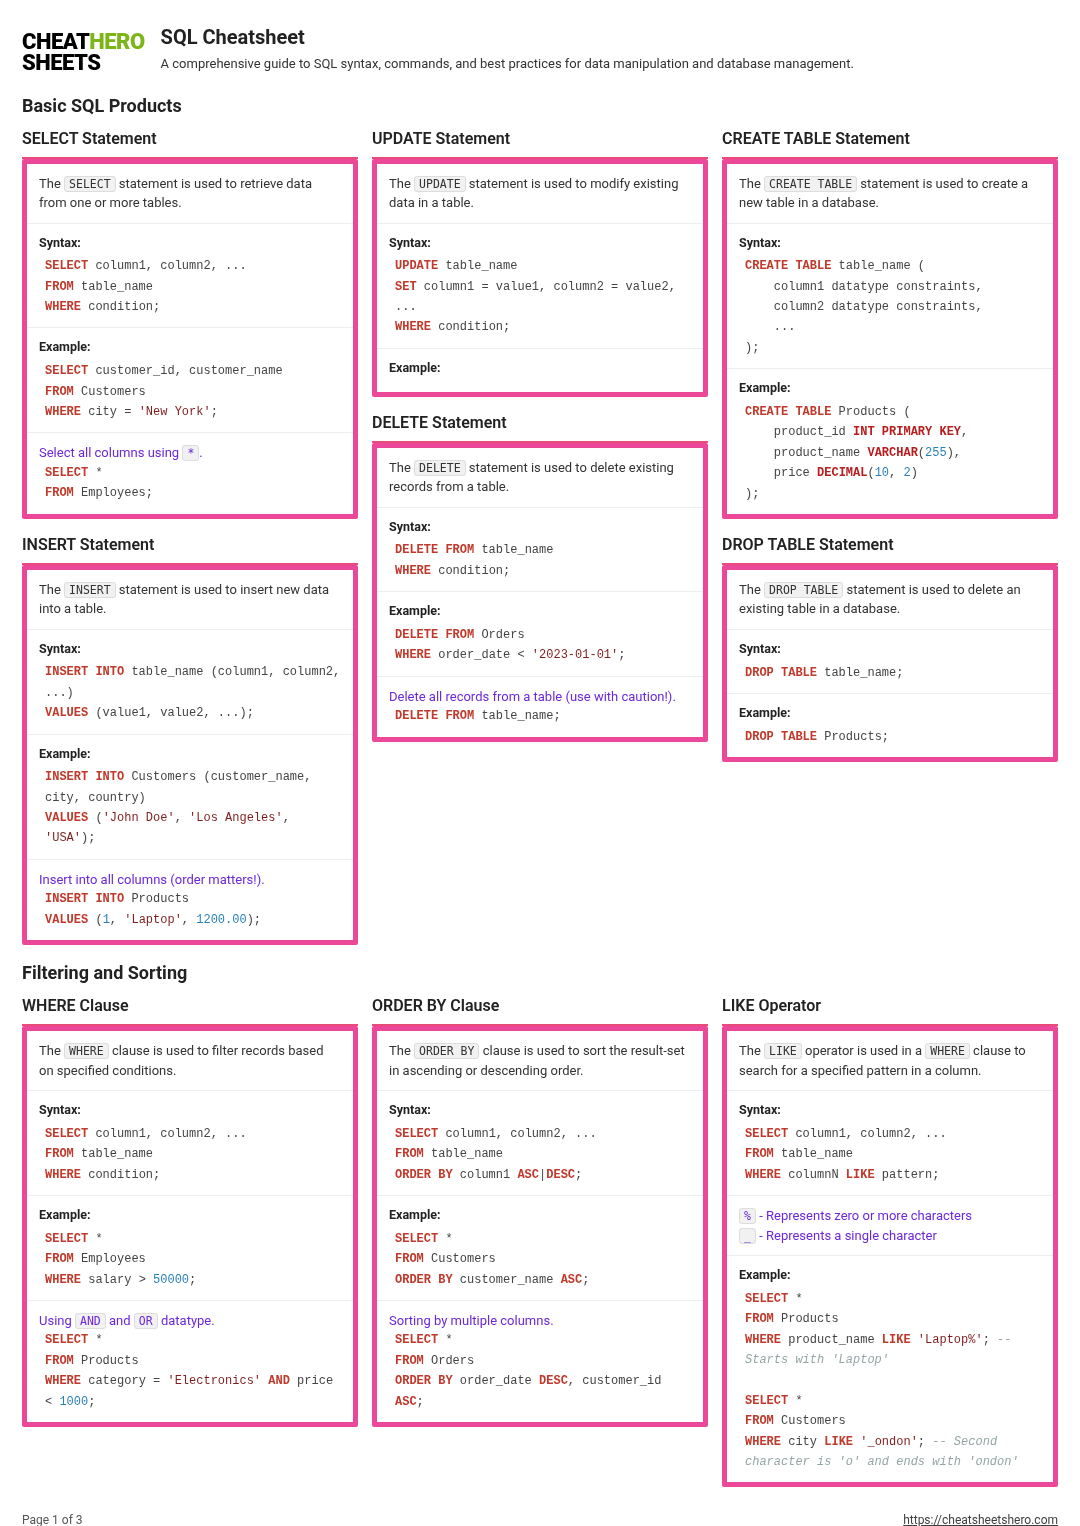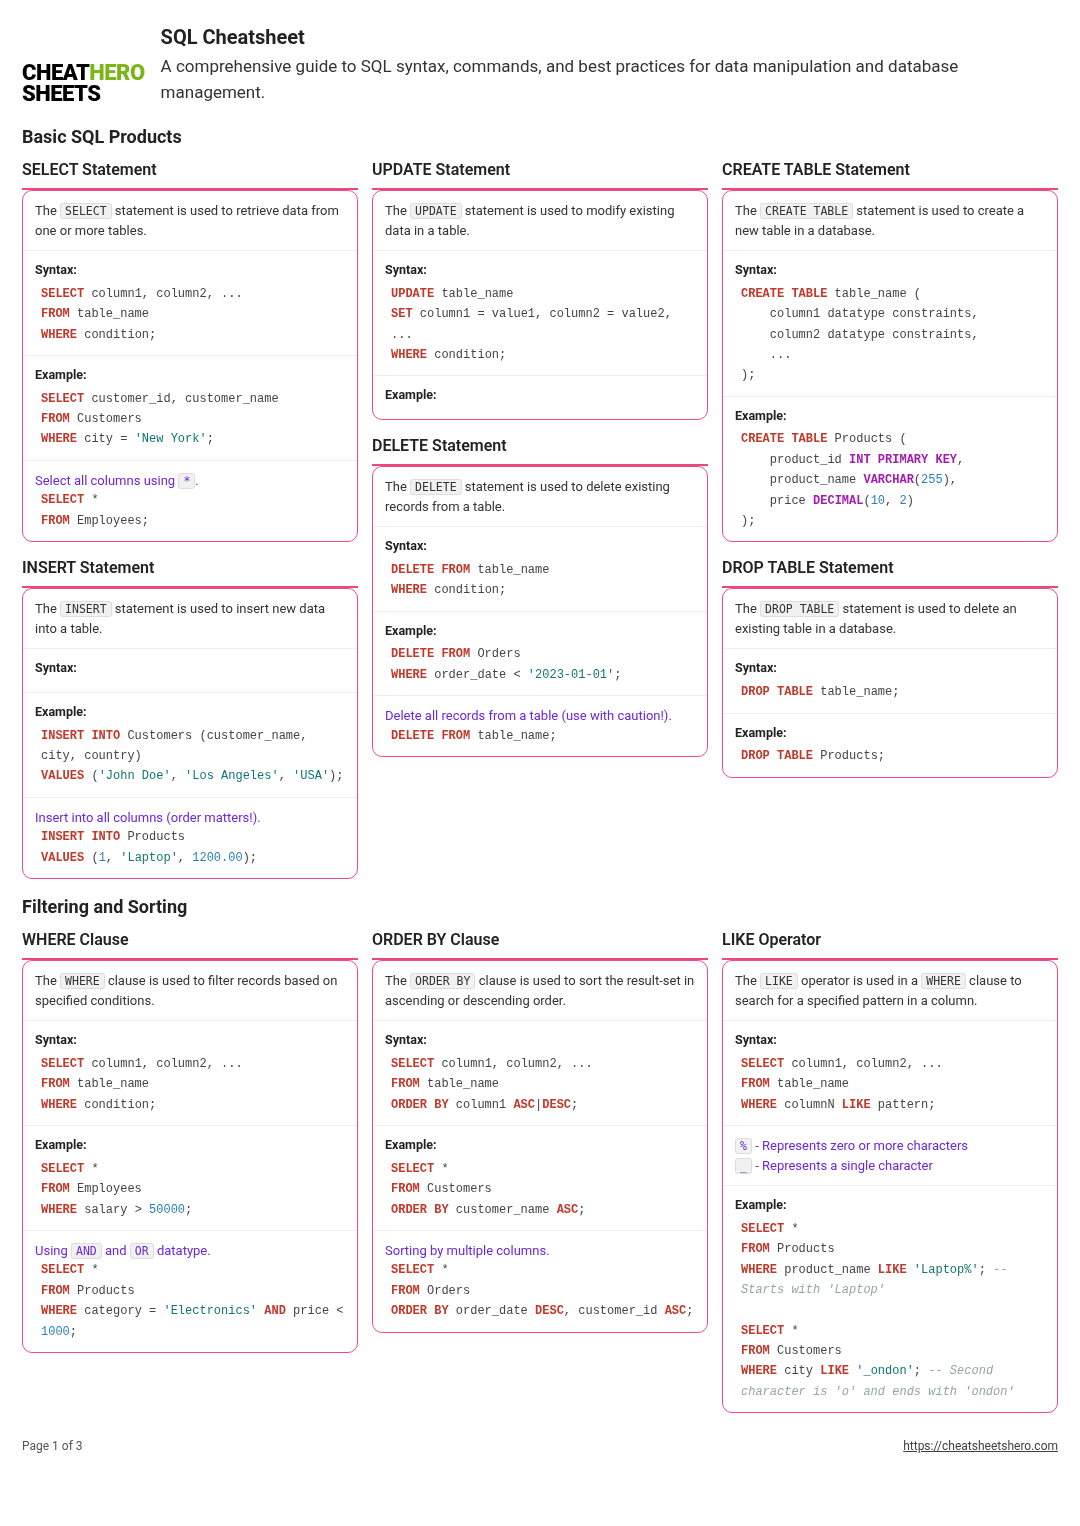--- a/index.html
+++ b/index.html
@@ -2,35 +2,35 @@
 <html><head>
 <meta charset="utf-8">
 <style>
 * { box-sizing: border-box; margin: 0; padding: 0; }
 body { font-family: -apple-system, BlinkMacSystemFont, "Segoe UI", Roboto, sans-serif; background: #fff; color: #222; padding: 22px; font-size: 13px; line-height: 1.5; }
 .header { display: flex; align-items: flex-end; gap: 16px; margin-bottom: 18px; }
 .logo { font-weight: 900; font-size: 22px; line-height: 0.95; letter-spacing: -0.5px; }
 .logo .black { color: #000; }
 .logo .green { color: #7cb518; }
 .title-block h1 { font-size: 20px; font-weight: 700; margin-bottom: 2px; }
-.title-block p { font-size: 17px; color: #333; }
+.title-block p { font-size: 13px; color: #333; }
 h2.section { font-size: 18px; font-weight: 700; margin: 14px 0 8px; }
 .grid { display: grid; grid-template-columns: 1fr 1fr 1fr; gap: 14px; align-items: start; }
 .col { display: flex; flex-direction: column; gap: 14px; }
 .card-title { font-size: 16px; font-weight: 600; padding-bottom: 6px; border-bottom: 2px solid #e84a7a; margin-bottom: 0; }
-.card { border: 1px solid #ec4899; border-radius: 10px; }
+.card { border: 5px solid #ec4899; border-radius: 2px; }
 .block { padding: 10px 12px; border-bottom: 1px solid #eee; }
 .block:last-child { border-bottom: none; }
 .desc { font-size: 13px; color: #333; }
 .label { font-weight: 700; font-size: 12.5px; margin-bottom: 4px; }
 pre { font-family: "SFMono-Regular", Consolas, "Liberation Mono", Menlo, monospace; font-size: 12px; white-space: pre-wrap; word-wrap: break-word; line-height: 1.7; color: #444; padding-left: 6px; }
 code.inline { font-family: "SFMono-Regular", Consolas, monospace; background: #f1f1f1; border: 1px solid #ddd; border-radius: 3px; padding: 0 4px; font-size: 11.5px; }
 .kw { color: #c0392b; font-weight: 700; }
-.tp { color: #a21caf; font-weight: 700; }
-.str { color: #0f766e; }
+.tp { color: #b91c1c; font-weight: 700; }
+.str { color: #7f1d1d; }
 .num { color: #2980b9; }
 .cm { color: #95a5a6; font-style: italic; }
 .footer { display: flex; justify-content: space-between; margin-top: 24px; font-size: 12px; color: #555; }
 .footer a { color: #404040; text-decoration: underline; }
 .note-line { font-size: 13px; color: #6d28d9; }
 </style>
 </head>
 <body>
 
 <div class="header">
@@ -76,20 +76,22 @@
     </div>
 
     <div>
       <div class="card-title">INSERT Statement</div>
       <div class="card">
         <div class="block">
           <p class="desc"><span>The </span><code class="inline">INSERT</code><span> statement is used to insert new data into a table.</span></p>
         </div>
         <div class="block">
           <div class="label">Syntax:</div>
+<pre><span class="kw">INSERT INTO</span> table_name (column1, column2, ...)
+<span class="kw">VALUES</span> (value1, value2, ...);</pre>
         </div>
         <div class="block">
           <div class="label">Example:</div>
 <pre><span class="kw">INSERT INTO</span> Customers (customer_name, city, country)
 <span class="kw">VALUES</span> (<span class="str">'John Doe'</span>, <span class="str">'Los Angeles'</span>, <span class="str">'USA'</span>);</pre>
         </div>
         <div class="block">
           <p class="note-line">Insert into all columns (order matters!).</p>
 <pre><span class="kw">INSERT INTO</span> Products
 <span class="kw">VALUES</span> (<span class="num">1</span>, <span class="str">'Laptop'</span>, <span class="num">1200.00</span>);</pre>

